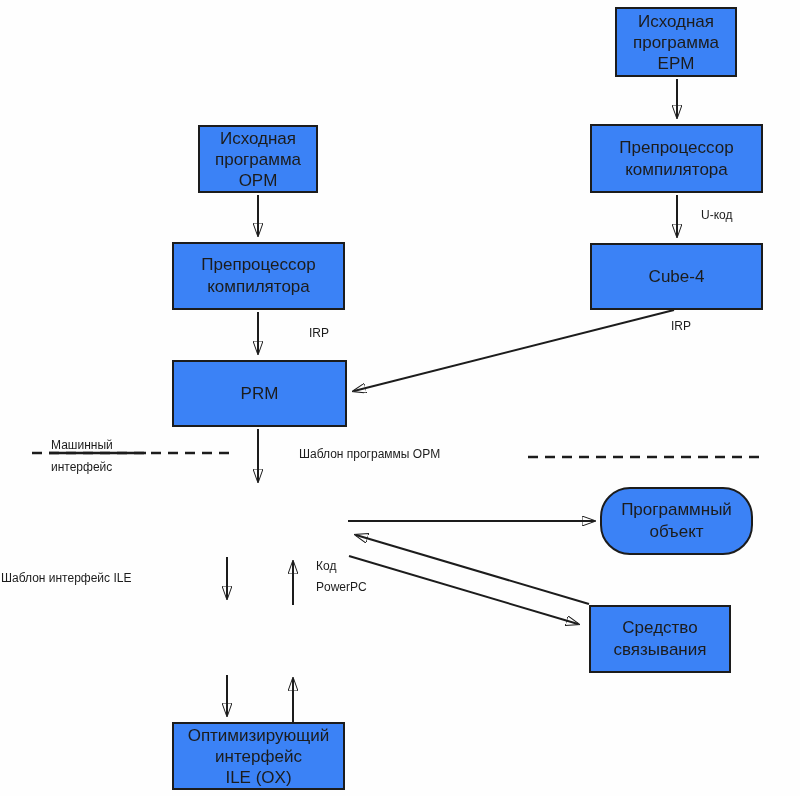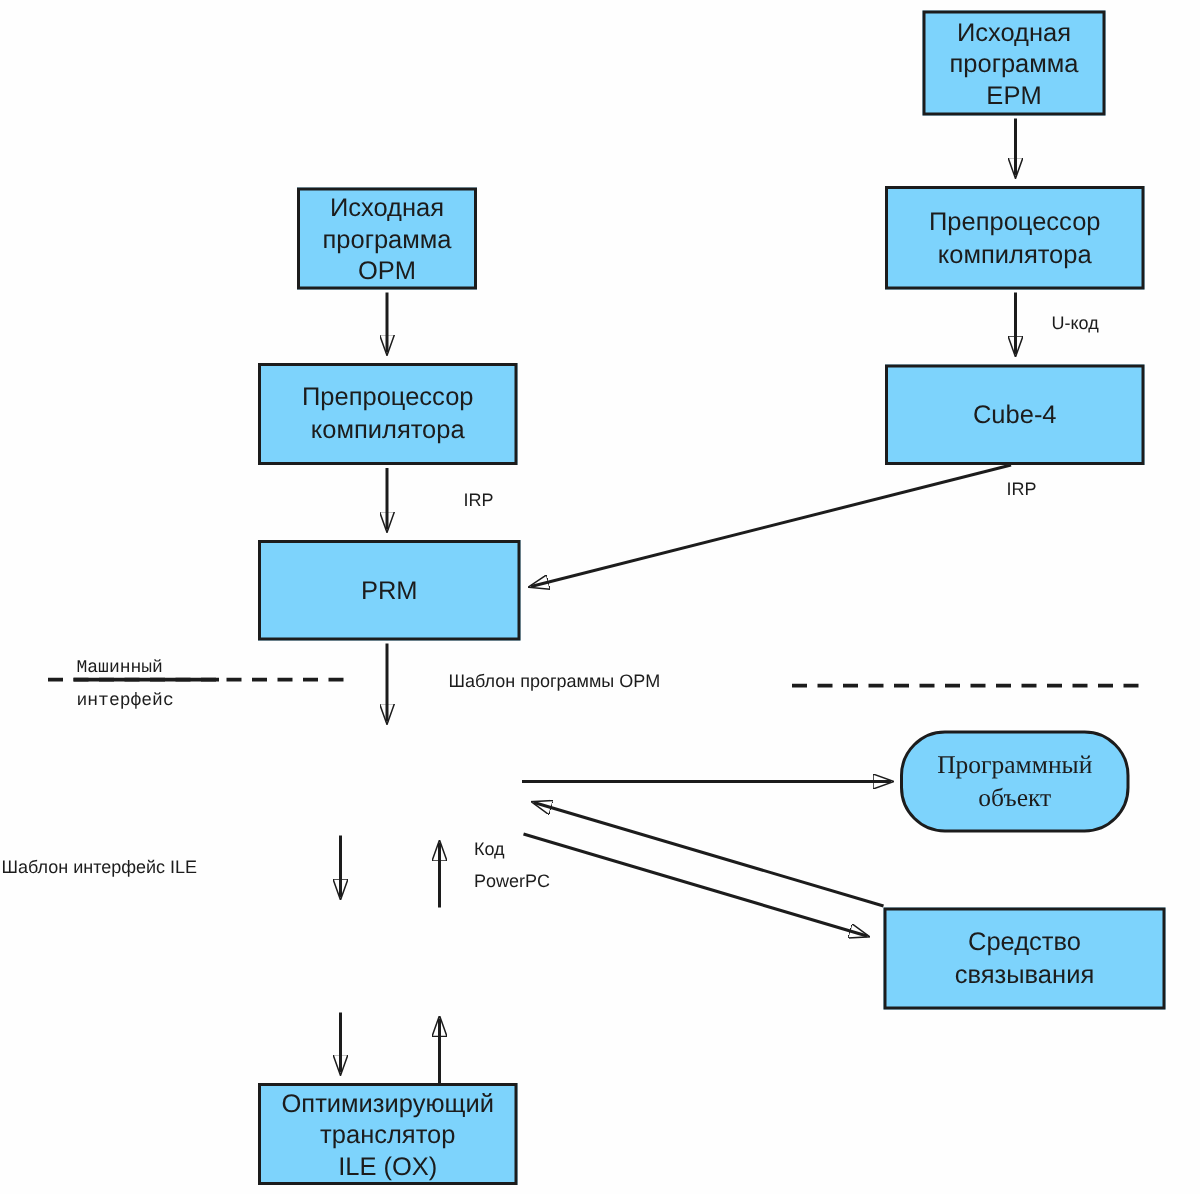--- a/index.html
+++ b/index.html
@@ -23,33 +23,32 @@
     width: 800px;
     height: 796px;
   }
   #wires line, #wires path {
     stroke: #1c1c1c;
     fill: none;
   }
   .node {
     position: absolute;
     border: 2px solid #1c1c1c;
-    background: #7dd3fc;
+    background: #3b82f6;
     display: flex;
     align-items: center;
     justify-content: center;
     text-align: center;
     font-size: 17px;
     line-height: 22px;
     white-space: pre-line;
     box-sizing: border-box;
   }
   .rounded {
     border-radius: 30px;
-    font-family: Liberation Serif, serif;
   }
   .lbl {
     position: absolute;
     font-size: 12px;
     line-height: 21px;
     white-space: pre-line;
   }
 </style>
 </head>
 <body>
@@ -103,34 +102,34 @@
   <div class="node" style="left:172px; top:242px; width:173px; height:68px;">Препроцессор
 компилятора</div>
 
   <div class="node" style="left:172px; top:360px; width:175px; height:67px;">PRM</div>
 
 
   <div class="node rounded" style="left:600px; top:487px; width:153px; height:68px;">Программный
 объект</div>
 
 
-  <div class="node" style="left:589px; top:605px; width:188px; height:68px;">Средство
+  <div class="node" style="left:589px; top:605px; width:142px; height:68px;">Средство
 связывания</div>
 
   <div class="node" style="left:172px; top:722px; width:173px; height:68px; line-height:21px;">Оптимизирующий
-транслятор
+интерфейс
 ILE (OX)</div>
 
   <div class="lbl" style="left:701px; top:205px;">U-код</div>
 
   <div class="lbl" style="left:671px; top:316px;">IRP</div>
 
   <div class="lbl" style="left:309px; top:323px;">IRP</div>
 
-  <div class="lbl" style="left:51px; top:434px; line-height:22px;font-family:Liberation Mono, monospace;">Машинный
+  <div class="lbl" style="left:51px; top:434px; line-height:22px;">Машинный
 интерфейс</div>
 
   <div class="lbl" style="left:299px; top:444px;">Шаблон программы OPM</div>
 
   <div class="lbl" style="left:1px; top:568px;">Шаблон интерфейс ILE</div>
 
   <div class="lbl" style="left:316px; top:556px;">Код
 PowerPC</div>
 
 </div>

